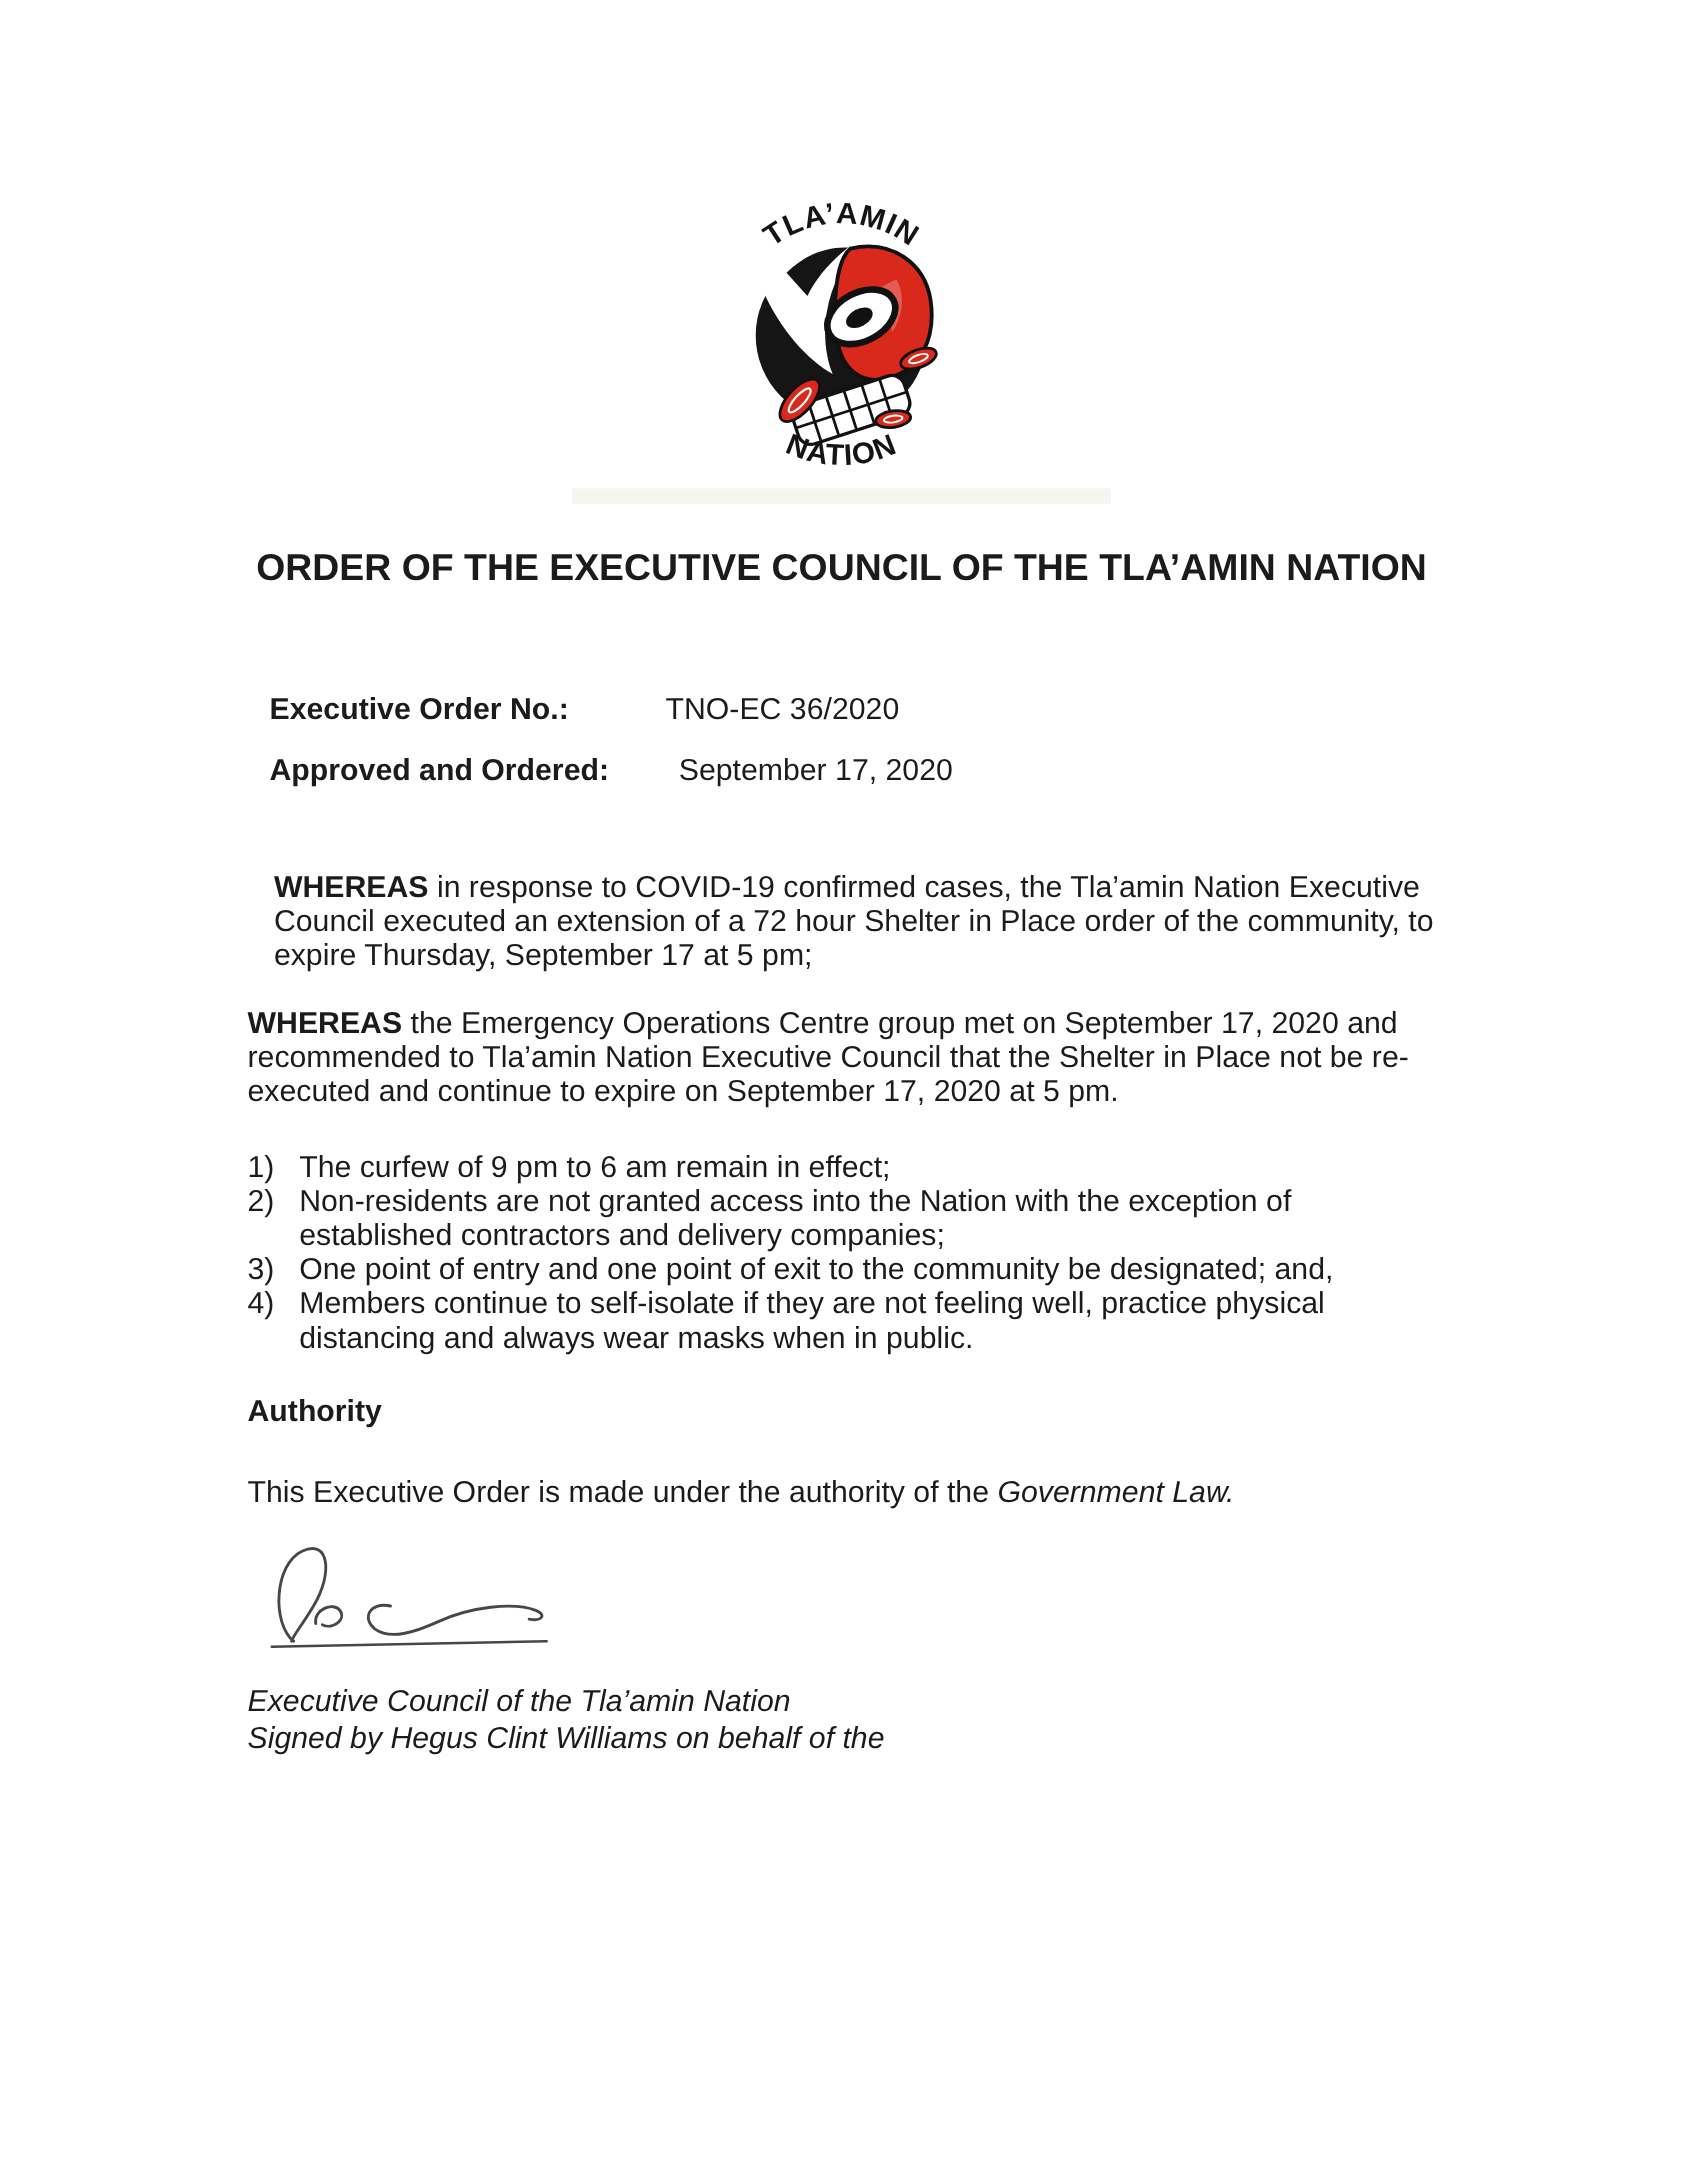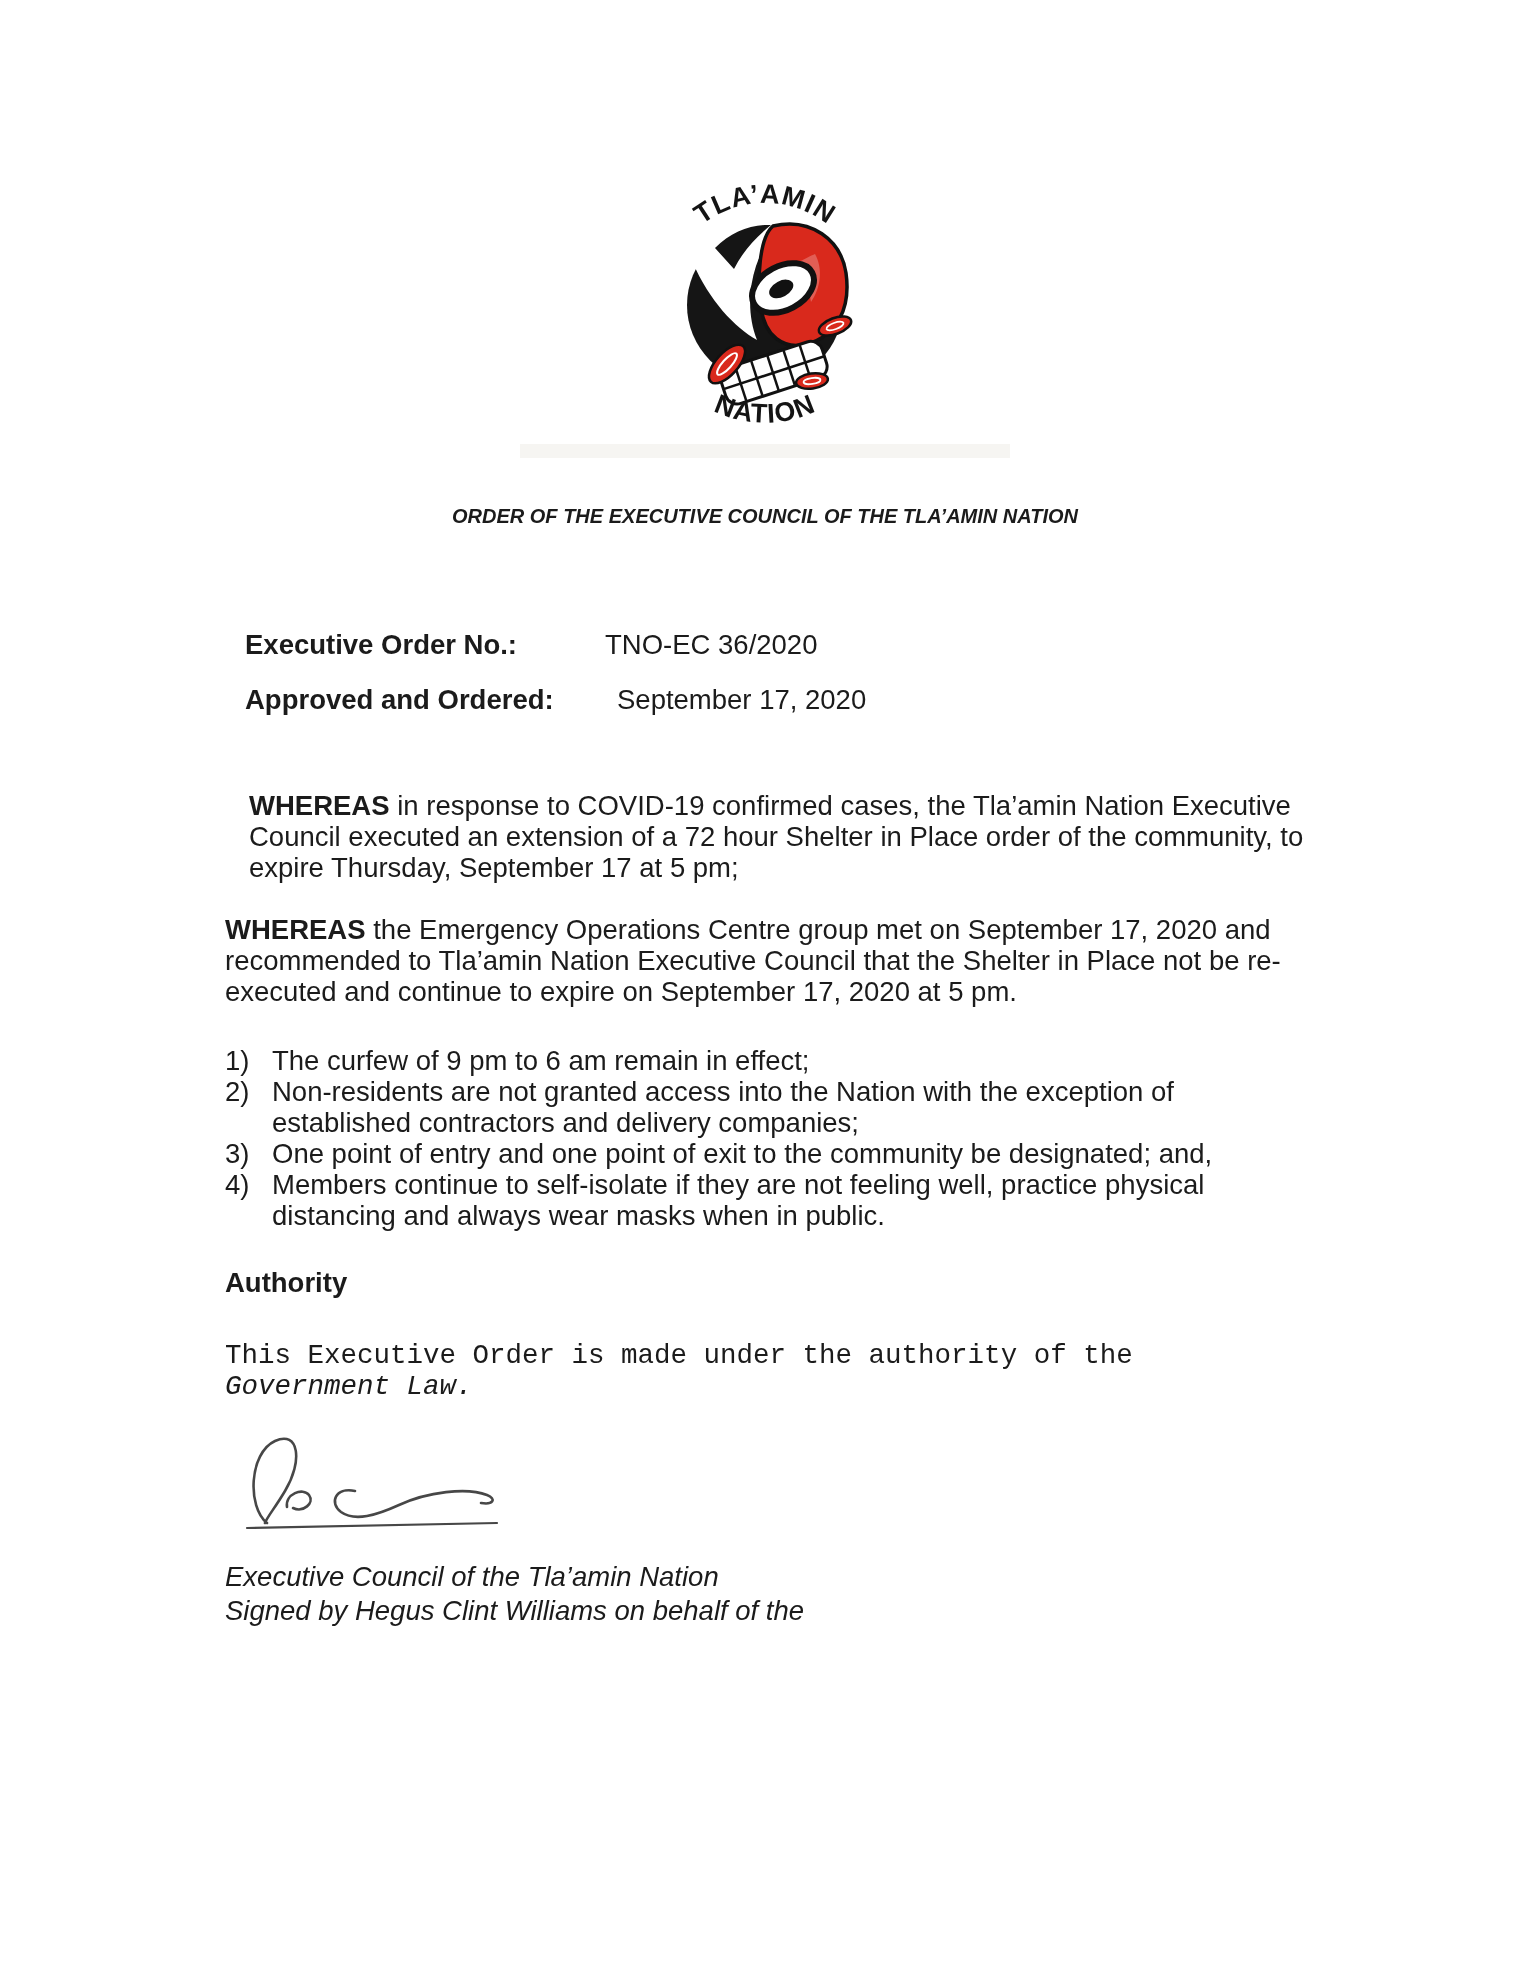--- a/index.html
+++ b/index.html
@@ -14,41 +14,41 @@
   .logo { width:220px; margin:168px auto 0 auto; }
   .logo svg { display:block; }
   .arc-text { font-family:"Liberation Sans", sans-serif; font-weight:bold; font-size:27px; letter-spacing:1px; fill:#141414; }
 
   .scan-artifact { position:absolute; left:520px; top:444px; width:490px; height:14px; background:#f6f5f2; }
 
   .content { width:1080px; margin-left:225px; font-size:27.5px; line-height:31px; }
 
   .title {
     margin:63px 0 0 0; padding:0;
-    font-size:20px; line-height:31px; font-weight:bold;
-    text-align:center; letter-spacing:0;font-style:italic;
+    font-size:34px; line-height:31px; font-weight:bold;
+    text-align:center; letter-spacing:0;
   }
 
   .meta { margin-top:97px; }
   .meta-row { display:flex; }
   .meta-row + .meta-row { margin-top:24px;gap:12px; }
   .meta-label { width:360px; font-weight:bold; flex:none;margin-left:20px; }
   .meta-value { flex:1; }
 
   .para { margin:31px 0 0 0; padding:0; }
   .para.first { margin-top:75px;margin-left:24px; }
   .para b { font-weight:bold; }
 
   .list { margin-top:38px; }
   .list-row { display:flex; }
   .num { width:47px; flex:none; }
   .li-text { flex:1; }
 
   .heading { margin-top:36px; font-weight:bold; }
-  .authority-text { margin-top:42px;font-family:Liberation Mono, monospace; }
+  .authority-text { margin-top:42px; }
   .authority-text i { font-style:italic; }
 
   .signature { margin-top:29px; }
   .signature svg { display:block; }
 
   .signed-by { margin-top:24px; font-style:italic; line-height:34px; }
 </style>
 </head>
 <body>
 

